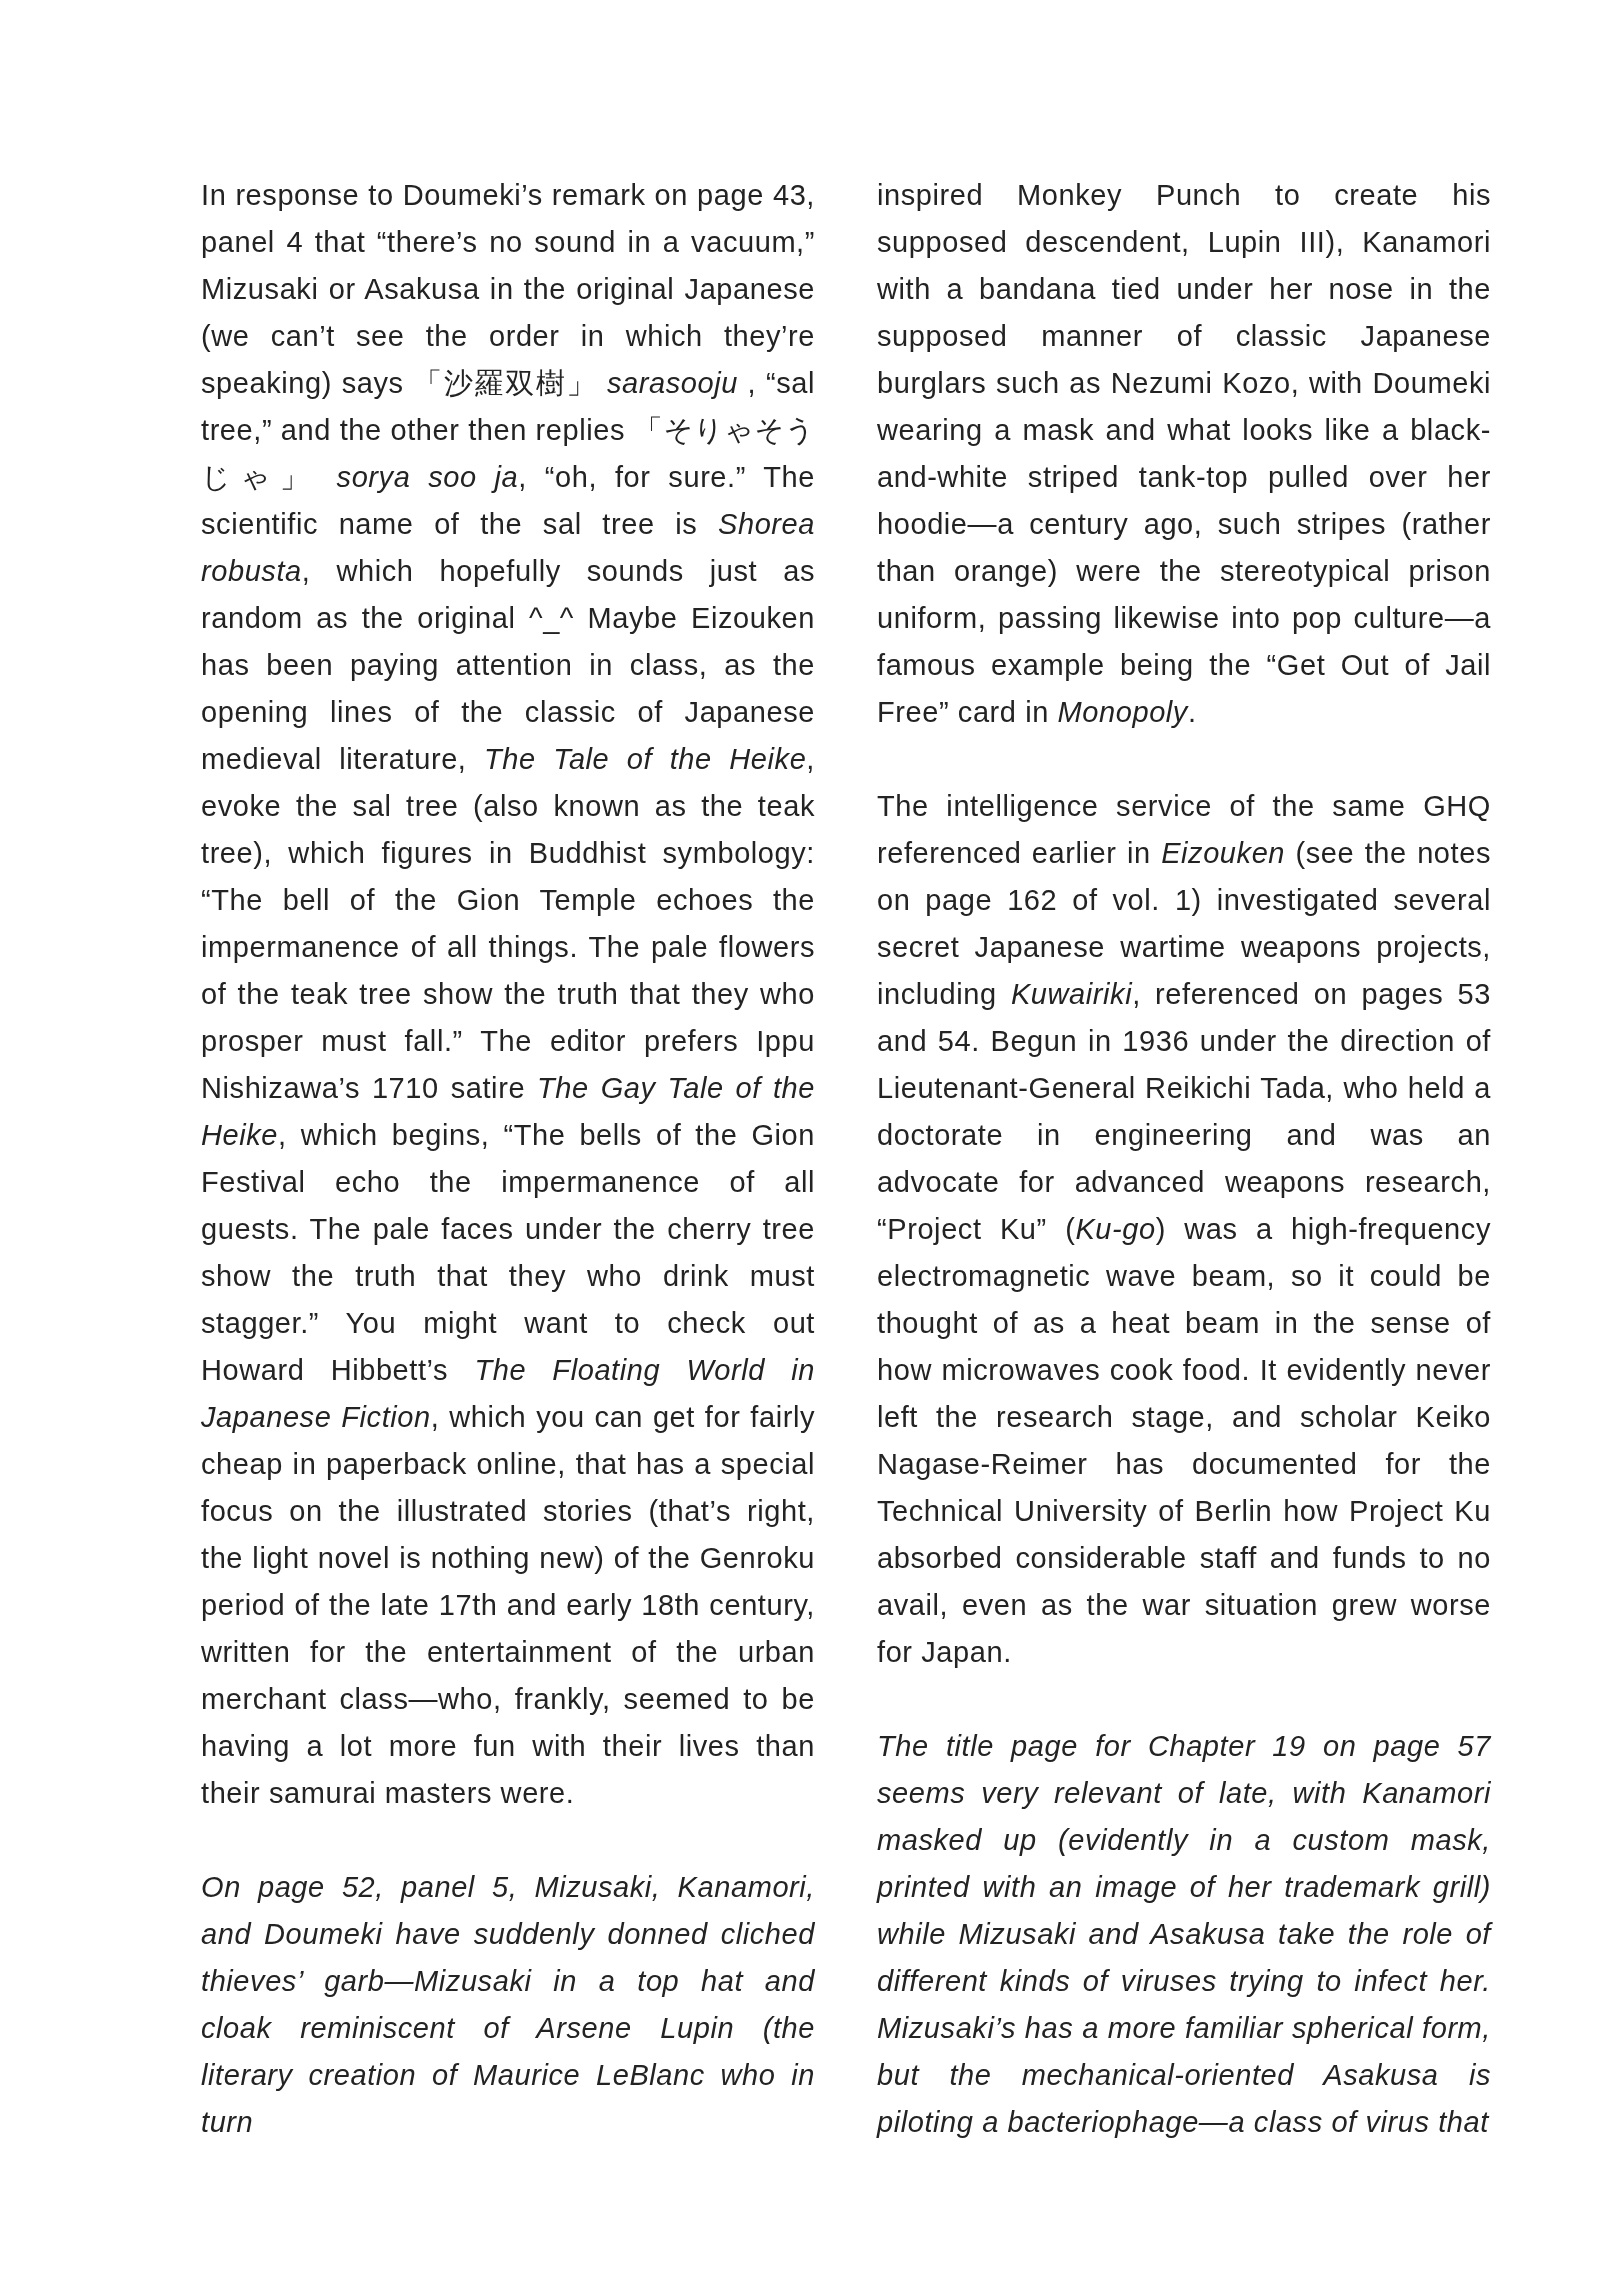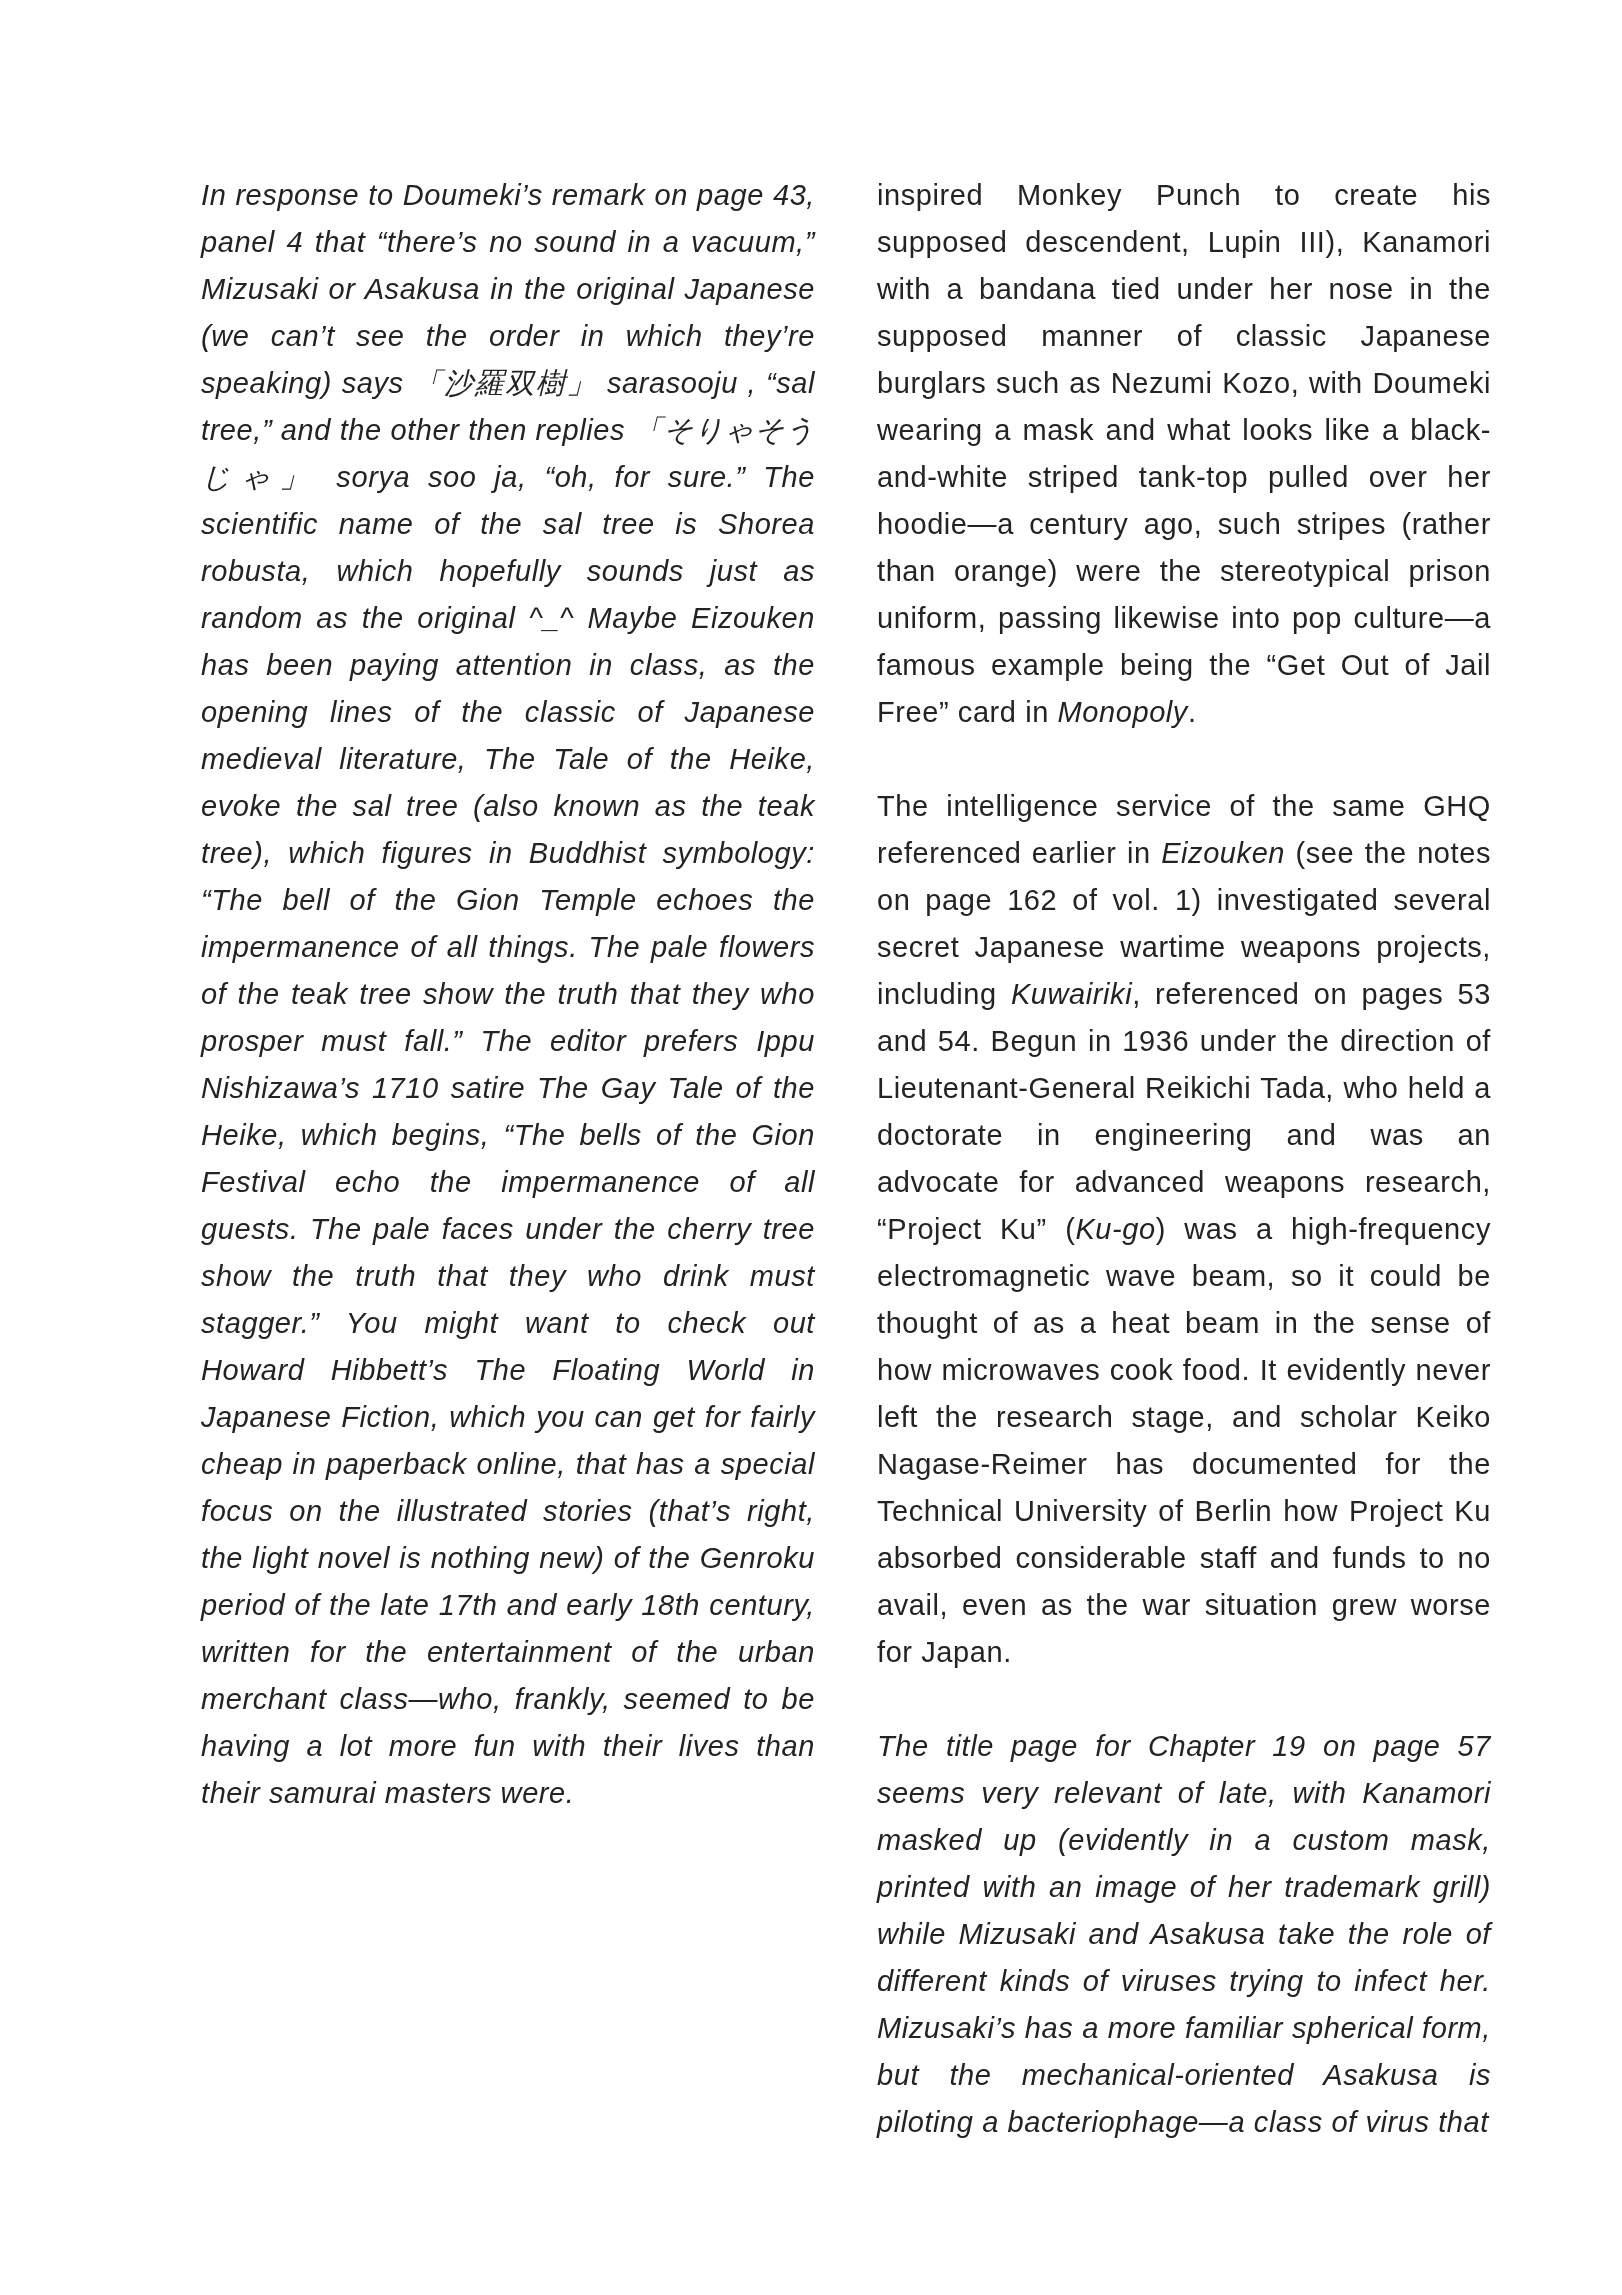--- a/index.html
+++ b/index.html
@@ -44,20 +44,21 @@
     font-style: italic;
   }
 </style>
 </head>
 <body>
 
 <div class="page">
   <div class="columns">
     <div class="column">
         <p class="para"><span class="">In response to Doumeki’s remark on page 43, panel 4 that “there’s no sound in a vacuum,” Mizusaki or Asakusa in the original Japanese (we can’t see the order in which they’re speaking) says 「沙羅双樹」 </span><span class="seg-italic">sarasooju</span><span class=""> , “sal tree,” and the other then replies 「そりゃそうじゃ」 </span><span class="seg-italic">sorya soo ja</span><span class="">, “oh, for sure.” The scientific name of the sal tree is </span><span class="seg-italic">Shorea robusta</span><span class="">, which hopefully sounds just as random as the original ^_^ Maybe Eizouken has been paying attention in class, as the opening lines of the classic of Japanese medieval literature, </span><span class="seg-italic">The Tale of the Heike</span><span class="">, evoke the sal tree (also known as the teak tree), which figures in Buddhist symbology: “The bell of the Gion Temple echoes the impermanence of all things. The pale flowers of the teak tree show the truth that they who prosper must fall.” The editor prefers Ippu Nishizawa’s 1710 satire </span><span class="seg-italic">The Gay Tale of the Heike</span><span class="">, which begins, “The bells of the Gion Festival echo the impermanence of all guests. The pale faces under the cherry tree show the truth that they who drink must stagger.” You might want to check out Howard Hibbett’s </span><span class="seg-italic">The Floating World in Japanese Fiction</span><span class="">, which you can get for fairly cheap in paperback online, that has a special focus on the illustrated stories (that’s right, the light novel is nothing new) of the Genroku period of the late 17th and early 18th century, written for the entertainment of the urban merchant class—who, frankly, seemed to be having a lot more fun with their lives than their samurai masters were.</span></p>
+        <p class="para"><span class="">On page 52, panel 5, Mizusaki, Kanamori, and Doumeki have suddenly donned cliched thieves’ garb—Mizusaki in a top hat and cloak reminiscent of Arsene Lupin (the literary creation of Maurice LeBlanc who in turn</span></p>
       </div>
     <div class="column">
         <p class="para"><span class="">inspired Monkey Punch to create his supposed descendent, Lupin III), Kanamori with a bandana tied under her nose in the supposed manner of classic Japanese burglars such as Nezumi Kozo, with Doumeki wearing a mask and what looks like a black-and-white striped tank-top pulled over her hoodie—a century ago, such stripes (rather than orange) were the stereotypical prison uniform, passing likewise into pop culture—a famous example being the “Get Out of Jail Free” card in </span><span class="seg-italic">Monopoly</span><span class="">.</span></p>
         <p class="para"><span class="">The intelligence service of the same GHQ referenced earlier in </span><span class="seg-italic">Eizouken</span><span class=""> (see the notes on page 162 of vol. 1) investigated several secret Japanese wartime weapons projects, including </span><span class="seg-italic">Kuwairiki</span><span class="">, referenced on pages 53 and 54. Begun in 1936 under the direction of Lieutenant-General Reikichi Tada, who held a doctorate in engineering and was an advocate for advanced weapons research, “Project Ku” (</span><span class="seg-italic">Ku-go</span><span class="">) was a high-frequency electromagnetic wave beam, so it could be thought of as a heat beam in the sense of how microwaves cook food. It evidently never left the research stage, and scholar Keiko Nagase-Reimer has documented for the Technical University of Berlin how Project Ku absorbed considerable staff and funds to no avail, even as the war situation grew worse for Japan.</span></p>
         <p class="para"><span class="">The title page for Chapter 19 on page 57 seems very relevant of late, with Kanamori masked up (evidently in a custom mask, printed with an image of her trademark grill) while Mizusaki and Asakusa take the role of different kinds of viruses trying to infect her. Mizusaki’s has a more familiar spherical form, but the mechanical-oriented Asakusa is piloting a bacteriophage—a class of virus that</span></p>
       </div>
   </div>
 </div>
 
 

